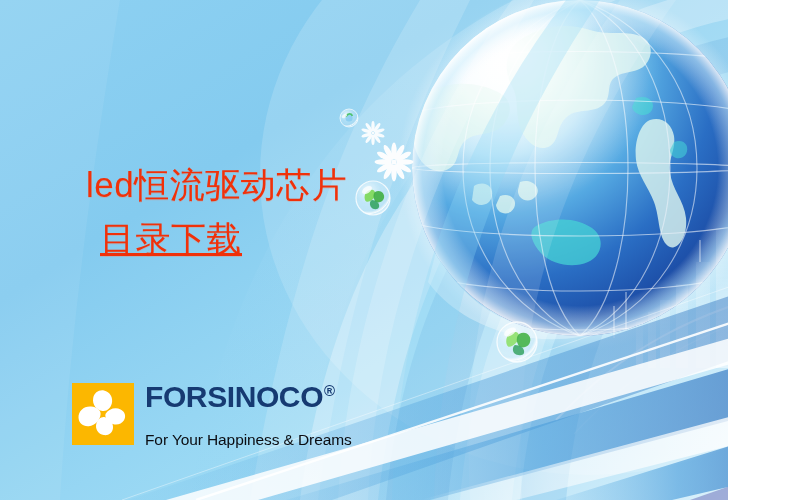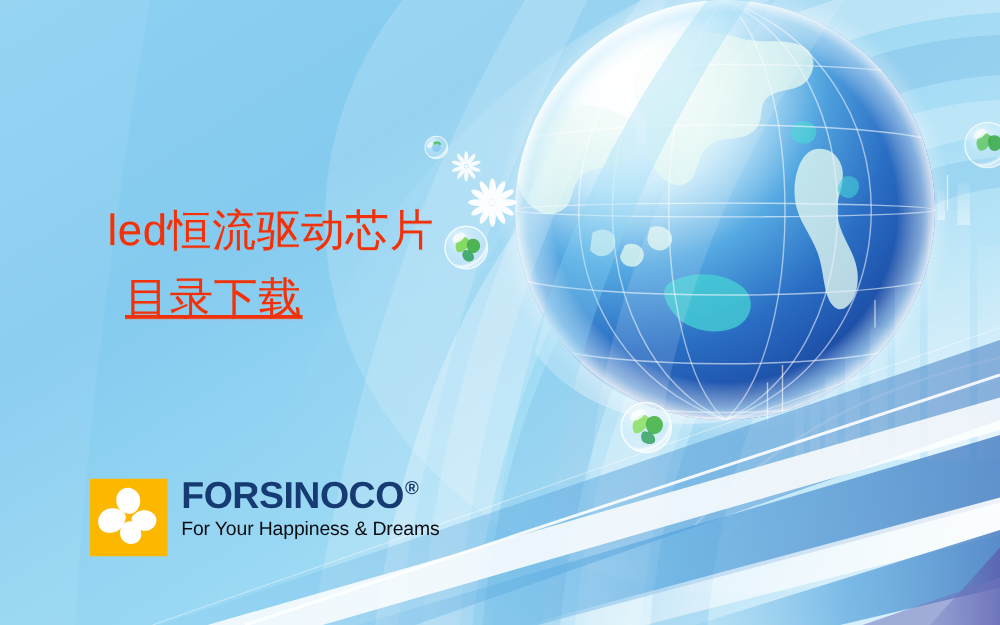--- a/index.html
+++ b/index.html
@@ -1,21 +1,21 @@
 <!DOCTYPE html>
 <html lang="zh"><head>
 <meta charset="utf-8">
 <title>LED Banner</title>
 <style>
   html,body{margin:0;padding:0;background:#ffffff;}
   *{box-sizing:border-box;}
 
   #banner{
     position:relative;
-    width:800px;height:500px;
+    width:728px;height:500px;
     overflow:hidden;
     font-family:"Liberation Sans","DejaVu Sans",sans-serif;
     background:linear-gradient(160deg,#8fd2f2 0%,#86ccf0 28%,#9ad9f4 55%,#bfe6f8 78%,#d9f0fb 100%);
   }
 
   
   .art{position:absolute;inset:0;}
   .art svg{display:block;width:800px;height:500px;}
 
   
@@ -58,21 +58,21 @@
     white-space:nowrap;
   }
   #logo-name .reg{
     font-size:15px;
     line-height:1;
     margin-left:1px;
     margin-top:1px;
     font-weight:bold;
   }
   #logo-tagline{
-    margin-top:3px;
+    margin-top:19px;
     font-size:15.5px;
     color:#0b0d12;
     letter-spacing:-.1px;
     line-height:1.1;
     white-space:nowrap;
   }
 </style>
 </head>
 <body>
 

